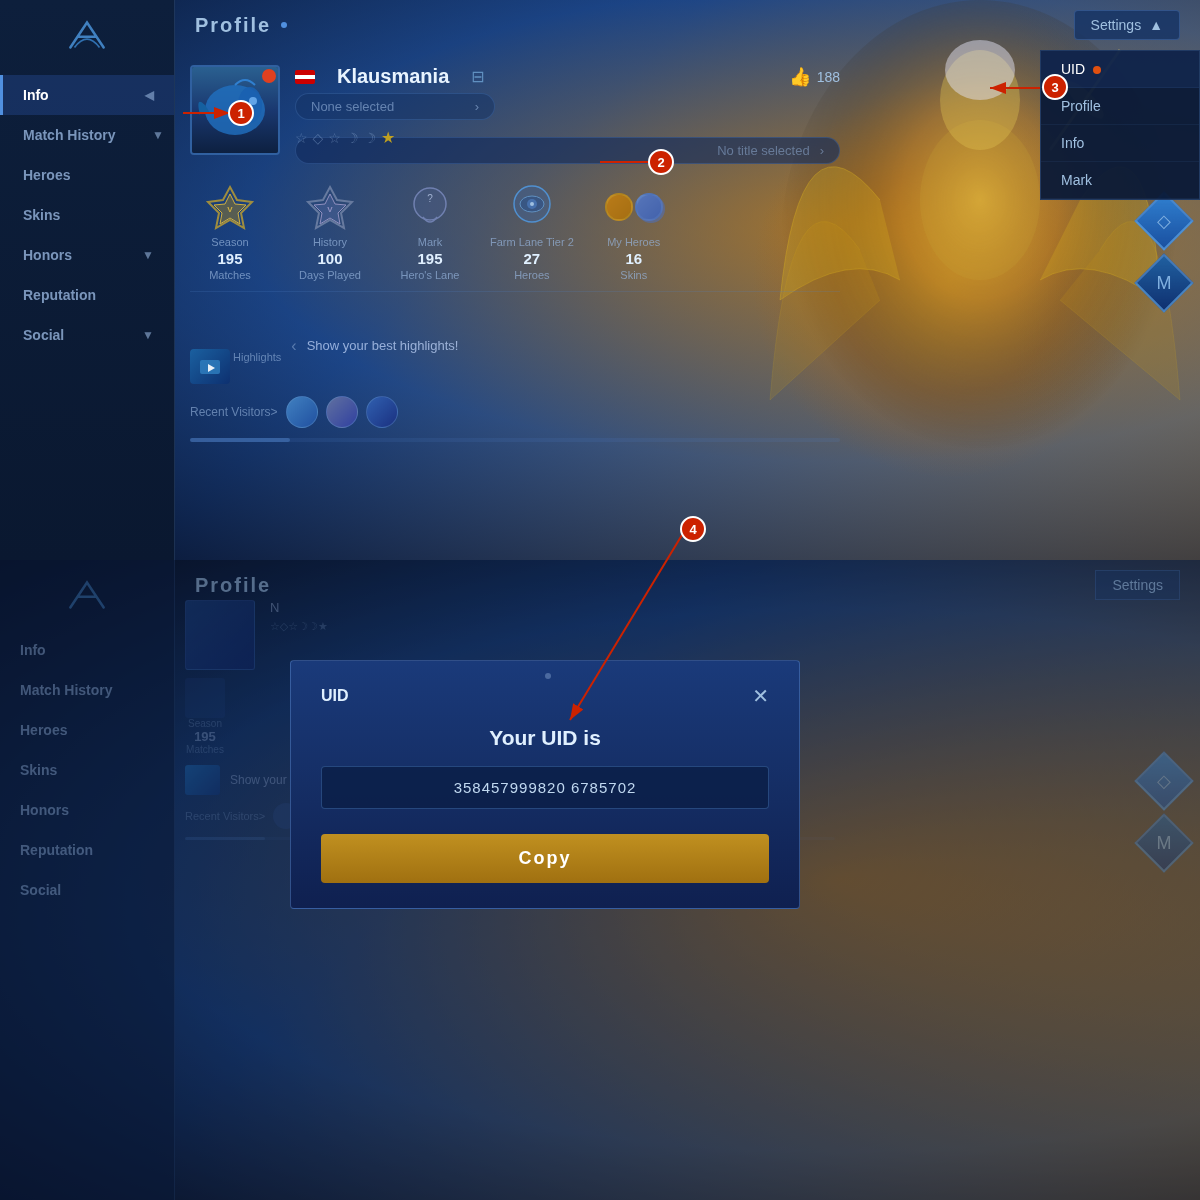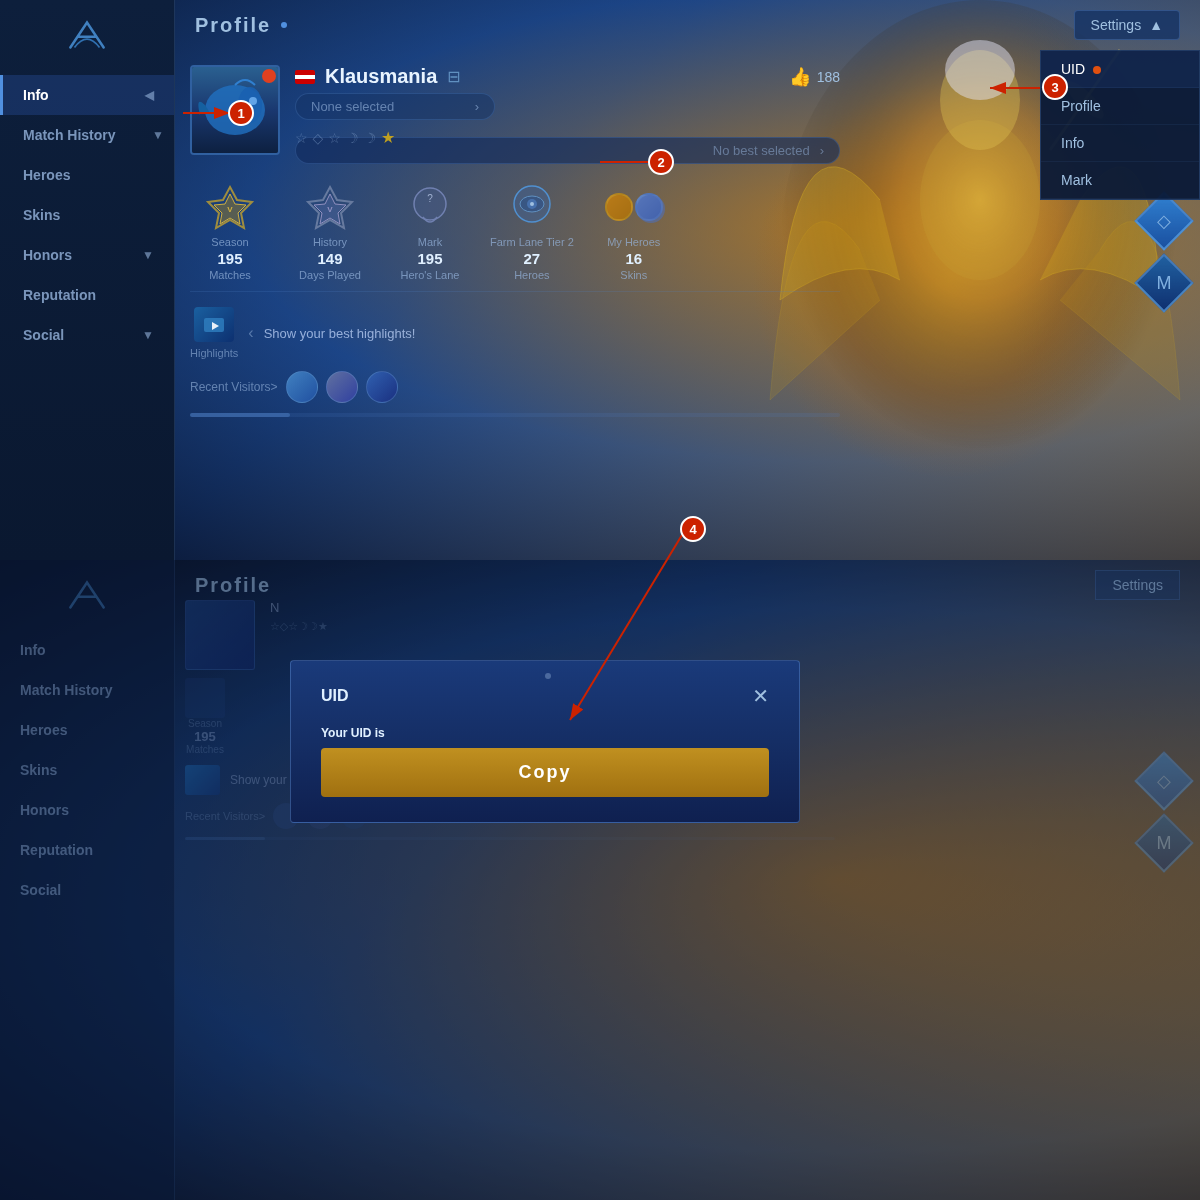--- a/index.html
+++ b/index.html
@@ -230,21 +230,21 @@
       border-radius: 50%;
     }
 
     .player-info {
       flex: 1;
     }
 
     .player-name-row {
       display: flex;
       align-items: center;
-      gap: 10px;
+      gap: 22px;
       margin-bottom: 5px;
     }
 
     .flag-icon {
       width: 20px;
       height: 14px;
       background: linear-gradient(180deg, #c00 33%, #fff 33%, #fff 66%, #c00 66%);
       border-radius: 2px;
       display: inline-block;
     }
@@ -520,24 +520,24 @@
 
     .modal-close {
       color: #a0c0e0;
       font-size: 20px;
       cursor: pointer;
       line-height: 1;
     }
 
     .modal-subtitle {
       color: #e0f0ff;
-      font-size: 12px;
+      font-size: 21px;
       font-weight: 700;
-      text-align: left;
-      margin-bottom: 8px;
+      text-align: center;
+      margin-bottom: 16px;
     }
 
     .uid-display {
       background: rgba(10,30,70,0.8);
       border: 1px solid rgba(80,130,200,0.4);
       border-radius: 4px;
       padding: 12px 20px;
       text-align: center;
       color: #c0d8f0;
       font-size: 15px;
@@ -795,21 +795,21 @@
           <span class="star-icon">◇</span>
           <span class="star-icon">☆</span>
           <span class="moon-icon">☽</span>
           <span class="moon-icon">☽</span>
           <span style="color:#c0a020;">★</span>
         </div>
       </div>
     </div>
 
     <div class="title-bar">
-      <span>No best selected</span>
+      <span>No title selected</span>
       <span style="margin-left:10px;">›</span>
     </div>
 
     <div class="stats-row">
 
       <div class="stat-item">
         <div class="stat-icon">
           <svg width="50" height="50" viewBox="0 0 50 50">
             <polygon points="25,5 32,18 47,20 36,31 39,46 25,38 11,46 14,31 3,20 18,18" fill="none" stroke="#c0a030" stroke-width="2" opacity="0.8"></polygon>
             <polygon points="25,12 30,22 41,23 33,31 35,42 25,36 15,42 17,31 9,23 20,22" fill="rgba(180,140,20,0.4)" stroke="#d0b040" stroke-width="1"></polygon>
@@ -823,21 +823,21 @@
 
       <div class="stat-item">
         <div class="stat-icon">
           <svg width="50" height="50" viewBox="0 0 50 50">
             <polygon points="25,5 32,18 47,20 36,31 39,46 25,38 11,46 14,31 3,20 18,18" fill="none" stroke="#8090b0" stroke-width="2" opacity="0.7"></polygon>
             <polygon points="25,12 30,22 41,23 33,31 35,42 25,36 15,42 17,31 9,23 20,22" fill="rgba(100,120,180,0.3)" stroke="#9090c0" stroke-width="1"></polygon>
             <text x="25" y="30" text-anchor="middle" font-size="8" fill="#9090c0" font-weight="bold">V</text>
           </svg>
         </div>
         <span class="stat-label">History</span>
-        <span class="stat-value">149</span>
+        <span class="stat-value">100</span>
         <span class="stat-sub">Days Played</span>
       </div>
 
       <div class="stat-item">
         <div class="stat-icon">
           <svg width="50" height="50" viewBox="0 0 50 50">
             <circle cx="25" cy="22" r="16" fill="rgba(80,100,150,0.3)" stroke="#7080b0" stroke-width="1.5"></circle>
             <text x="25" y="20" text-anchor="middle" font-size="10" fill="#a0b0d0">?</text>
             <path d="M18,35 Q25,45 32,35" stroke="#7080b0" stroke-width="1.5" fill="none"></path>
           </svg>
@@ -878,21 +878,21 @@
             </div>
           </div>
         </div>
         <span class="stat-label">My Heroes</span>
         <span class="stat-value">16</span>
         <span class="stat-sub">Skins</span>
       </div>
     </div>
 
     <div class="highlights-row">
-      <div style="display:flex; flex-direction:column; align-items:center; gap:3px;">
+      <div style="display:flex; gap:3px;margin-top:42px;">
         <div class="highlight-icon">
           <svg width="24" height="20" viewBox="0 0 24 20">
             <rect x="2" y="3" width="20" height="14" rx="2" fill="#3080c0" opacity="0.8"></rect>
             <polygon points="10,7 17,11 10,15" fill="white" opacity="0.9"></polygon>
           </svg>
         </div>
         <span class="highlight-label">Highlights</span>
       </div>
       <span style="color:rgba(150,180,220,0.5);">‹</span>
       <span class="highlight-text">Show your best highlights!</span>
@@ -992,20 +992,21 @@
 </div>
 
 <div class="modal-overlay">
   <div class="uid-modal">
     <div class="modal-dot"></div>
     <div class="modal-header">
       <span class="modal-title">UID</span>
       <span class="modal-close">✕</span>
     </div>
     <div class="modal-subtitle">Your UID is</div>
+    <div class="uid-display">358457999820 6785702</div>
     <button class="copy-btn">Copy</button>
   </div>
 </div>
 
 <svg class="arrows-svg">
 
   <line x1="183" y1="113" x2="230" y2="113" stroke="#cc2200" stroke-width="2" marker-end="url(#arrowhead)"></line>
 
   <line x1="650" y1="162" x2="600" y2="162" stroke="#cc2200" stroke-width="2"></line>
 

